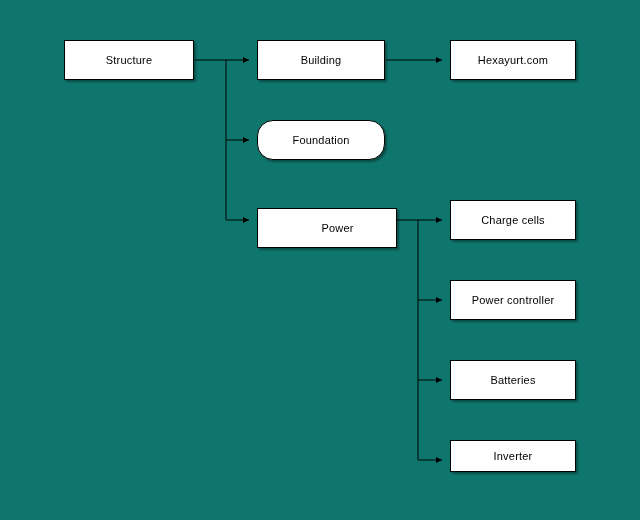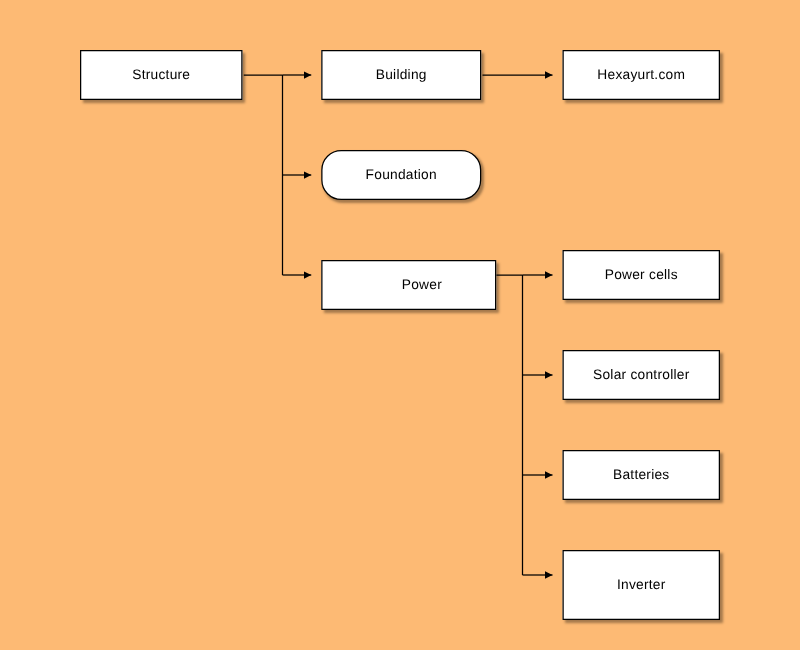--- a/index.html
+++ b/index.html
@@ -4,21 +4,21 @@
 <style>
   html, body {
     margin: 0;
     padding: 0;
     background: #ffffff;
   }
   .canvas {
     position: relative;
     width: 640px;
     height: 520px;
-    background: #fdba74;
+    background: #0f766e;
     font-family: "Liberation Sans", sans-serif;
     overflow: hidden;
   }
   .connectors {
     position: absolute;
     left: 0;
     top: 0;
     pointer-events: none;
   }
   .node {
@@ -80,28 +80,28 @@
 
   <div class="node" style="left:257px; top:120px; width:128px; height:40px;border-radius:16px;">
     <span class="node-label">Foundation</span>
   </div>
 
   <div class="node" style="left:257px; top:208px; width:140px; height:40px;padding-left:21px;">
     <span class="node-label">Power</span>
   </div>
 
   <div class="node" style="left:450px; top:200px; width:126px; height:40px;">
-    <span class="node-label">Power cells</span>
+    <span class="node-label">Charge cells</span>
   </div>
 
   <div class="node" style="left:450px; top:280px; width:126px; height:40px;">
-    <span class="node-label">Solar controller</span>
+    <span class="node-label">Power controller</span>
   </div>
 
   <div class="node" style="left:450px; top:360px; width:126px; height:40px;">
     <span class="node-label">Batteries</span>
   </div>
 
-  <div class="node" style="left:450px; top:440px; width:126px; height:56px;">
+  <div class="node" style="left:450px; top:440px; width:126px; height:32px;">
     <span class="node-label">Inverter</span>
   </div>
 
 </div>
 
 </body></html>

